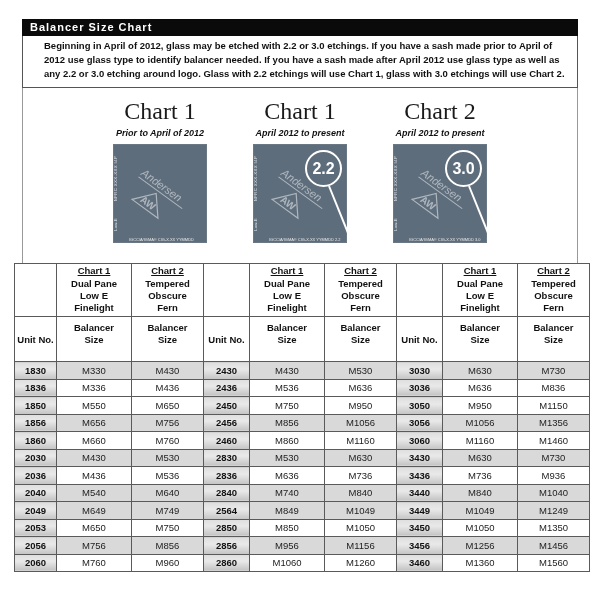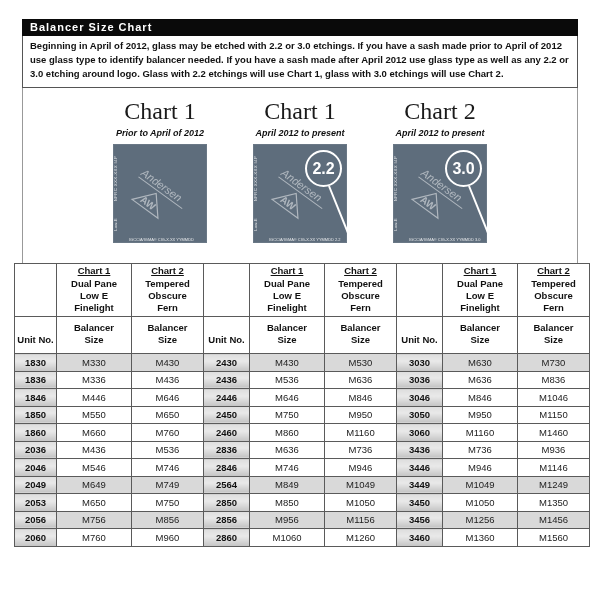--- a/index.html
+++ b/index.html
@@ -7,21 +7,21 @@
         font-family:"Liberation Sans",sans-serif;color:#111;overflow:hidden;margin-top:11px;}
 
   
   .titlebar{position:absolute;left:22px;top:8px;width:556px;height:17px;
             background:#0a0a0a;color:#fff;font-size:11px;font-weight:bold;
             letter-spacing:1px;line-height:17px;padding-left:8px;box-sizing:border-box;}
 
   
   .introbox{position:absolute;left:22px;top:25px;width:556px;height:52px;
             border:1px solid #555;border-top:none;box-sizing:border-box;
-            padding:3px 7px 0 7px;font-size:9.5px;font-weight:bold;line-height:1.45;}
+            padding:3px 7px 0 21px;font-size:9.5px;font-weight:bold;line-height:1.45;}
 
   
   .figsbox{position:absolute;left:22px;top:77px;width:556px;height:175px;
            border-left:1px solid #999;border-right:1px solid #999;box-sizing:border-box;
            display:flex;justify-content:center;gap:18px;padding:8px 0 0 0;}
   .fig{width:122px;text-align:center;}
   .fig-title{font-family:"Liberation Serif","DejaVu Serif",serif;font-size:24px;
              color:#1a1a1a;margin:2px 0 3px 0;}
   .fig-sub{font-size:9px;font-weight:bold;margin-bottom:6px;font-style:italic;}
   .glass{position:relative;width:94px;height:99px;margin:0 auto;background:#5e6d7c;
@@ -45,21 +45,21 @@
   
   table.balancer{position:absolute;left:14px;top:252px;width:575px;border-collapse:collapse;
                  table-layout:fixed;font-size:9.5px;}
   table.balancer th,table.balancer td{border:1px solid #5a5a5a;padding:0;text-align:center;
                  overflow:hidden;white-space:nowrap;}
   tr.hrow1 th{height:52px;background:#fff;font-size:9.5px;font-weight:bold;
               vertical-align:middle;line-height:1.3;}
   tr.hrow1 th span{display:block;}
   .chart-underline{text-decoration:underline;}
   tr.hrow2 th{height:28px;background:#fff;font-size:9.5px;font-weight:bold;
-              vertical-align:bottom;padding-bottom:8px;line-height:1.2;}
+              vertical-align:bottom;padding-bottom:16px;line-height:1.2;}
   tr.hrow2 th span{display:block;}
   tbody td{height:16.5px;color:#222;}
   tbody tr.row-gray td{background:#d9d9d9;}
   tbody tr.row-white td{background:#ffffff;}
   tbody td.unit{font-weight:bold;color:#111;
                 background:linear-gradient(180deg,#dedede 0%,#e9e9e9 40%,#c3c3c3 100%) !important;}
 </style>
 </head>
 <body>
 
@@ -232,73 +232,84 @@
           <td>M336</td>
           <td>M436</td>
           <td class="unit">2436</td>
           <td>M536</td>
           <td>M636</td>
           <td class="unit">3036</td>
           <td>M636</td>
           <td>M836</td>
         </tr>
         <tr class="row-white">
-          <td class="unit">1846</td>
-          <td>M446</td>
-          <td>M646</td>
-          <td class="unit">2446</td>
-          <td>M646</td>
-          <td>M846</td>
-          <td class="unit">3046</td>
-          <td>M846</td>
-          <td>M1046</td>
-        </tr>
-        <tr class="row-white">
           <td class="unit">1850</td>
           <td>M550</td>
           <td>M650</td>
           <td class="unit">2450</td>
           <td>M750</td>
           <td>M950</td>
           <td class="unit">3050</td>
           <td>M950</td>
           <td>M1150</td>
         </tr>
+        <tr class="row-gray">
+          <td class="unit">1856</td>
+          <td>M656</td>
+          <td>M756</td>
+          <td class="unit">2456</td>
+          <td>M856</td>
+          <td>M1056</td>
+          <td class="unit">3056</td>
+          <td>M1056</td>
+          <td>M1356</td>
+        </tr>
         <tr class="row-white">
           <td class="unit">1860</td>
           <td>M660</td>
           <td>M760</td>
           <td class="unit">2460</td>
           <td>M860</td>
           <td>M1160</td>
           <td class="unit">3060</td>
           <td>M1160</td>
           <td>M1460</td>
         </tr>
+        <tr class="row-gray">
+          <td class="unit">2030</td>
+          <td>M430</td>
+          <td>M530</td>
+          <td class="unit">2830</td>
+          <td>M530</td>
+          <td>M630</td>
+          <td class="unit">3430</td>
+          <td>M630</td>
+          <td>M730</td>
+        </tr>
         <tr class="row-white">
           <td class="unit">2036</td>
           <td>M436</td>
           <td>M536</td>
           <td class="unit">2836</td>
           <td>M636</td>
           <td>M736</td>
           <td class="unit">3436</td>
           <td>M736</td>
           <td>M936</td>
         </tr>
-        <tr class="row-white">
-          <td class="unit">2046</td>
-          <td>M546</td>
-          <td>M746</td>
-          <td class="unit">2846</td>
-          <td>M746</td>
-          <td>M946</td>
-          <td class="unit">3446</td>
-          <td>M946</td>
-          <td>M1146</td>
+        <tr class="row-gray">
+          <td class="unit">2040</td>
+          <td>M540</td>
+          <td>M640</td>
+          <td class="unit">2840</td>
+          <td>M740</td>
+          <td>M840</td>
+          <td class="unit">3440</td>
+          <td>M840</td>
+          <td>M1040</td>
         </tr>
         <tr class="row-gray">
           <td class="unit">2049</td>
           <td>M649</td>
           <td>M749</td>
           <td class="unit">2564</td>
           <td>M849</td>
           <td>M1049</td>
           <td class="unit">3449</td>
           <td>M1049</td>

